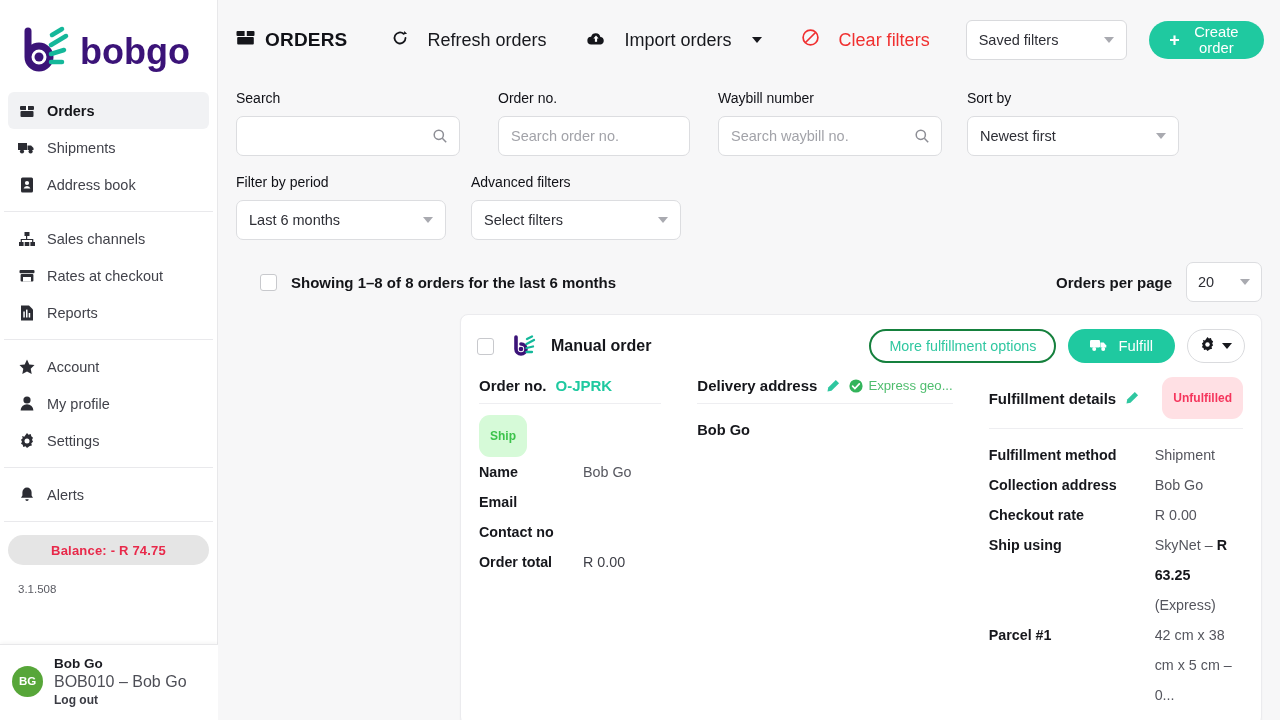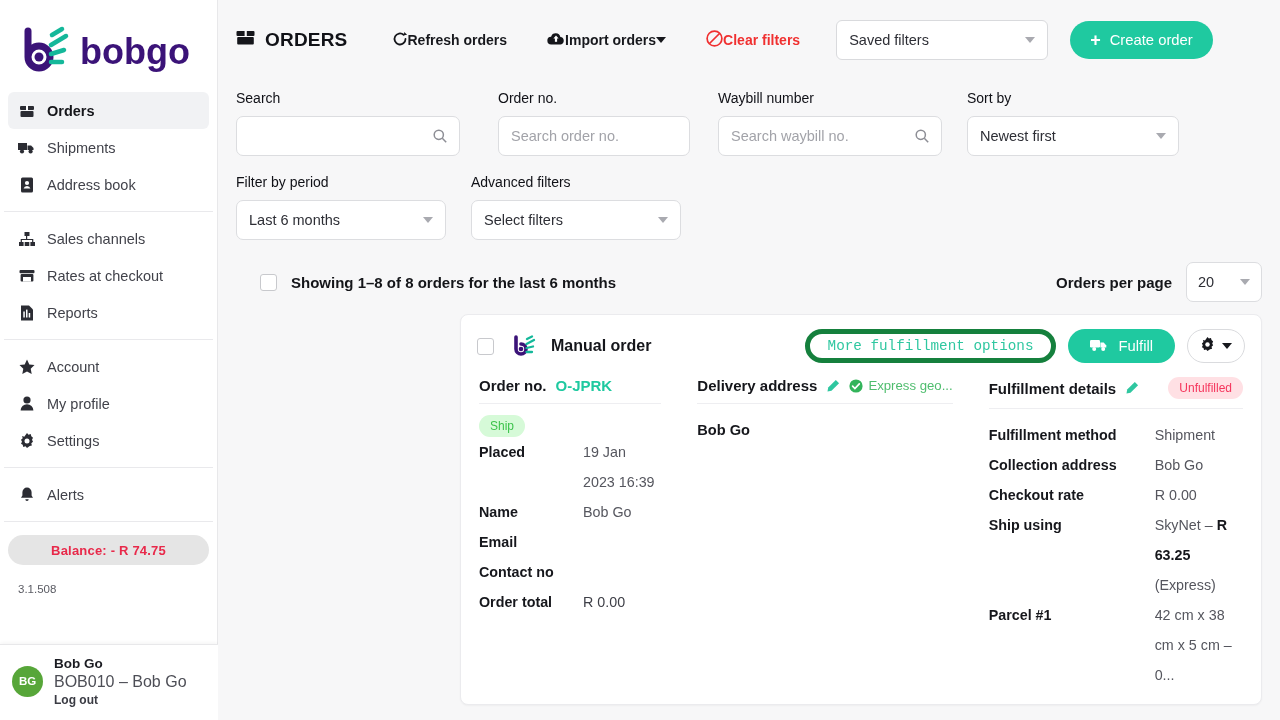--- a/index.html
+++ b/index.html
@@ -58,22 +58,22 @@
   .user-name { font-size: 13.5px; font-weight: 700; color: #1b1c22; }
   .user-sub { font-size: 16px; color: #4d4e56; }
   .user-logout { font-size: 12px; color: #3a3b43; font-weight: 600; cursor: pointer; }
 
   
   .main { flex: 1 1 auto; height: 720px; background: #f7f7f8; overflow: hidden; position: relative; }
 
   .topbar { display: flex; align-items: center; gap: 0; height: 80px; padding: 0 16px 0 18px; }
   .tb-title { display: flex; align-items: center; gap: 10px; font-size: 19px; font-weight: 700; color: #111217; letter-spacing: .2px; }
   .tb-btn {
-    display: flex; align-items: center; gap: 0;
-    font-size: 14px; font-weight: 700; color: #17181d;
+    display: flex; align-items: center; gap: 20px;
+    font-size: 18px; font-weight: 400; color: #17181d;
     cursor: pointer; white-space: nowrap;
   }
   .tb-btn.danger { color: #f03030; }
   .m-l-40 { margin-left: 44px; }
   .m-l-36 { margin-left: 40px; }
   .caret { width: 0; height: 0; border-left: 5px solid transparent; border-right: 5px solid transparent; border-top: 6px solid currentColor; }
   .select-box {
     margin-left: 36px;
     width: 212px; height: 40px; background: #fff;
     border: 1px solid #d9dadd; border-radius: 6px;
@@ -136,22 +136,22 @@
     background: #fff; border: 1px solid #ebebee; border-radius: 8px;
     box-shadow: 0 1px 2px rgba(0,0,0,.04);
     margin-bottom: 18px; position: relative;
   }
   .card-head { display: flex; align-items: center; padding: 14px 16px 14px 0; }
   .card-head .cbox { margin-left: 16px; }
   .card-logo { margin-left: 18px; display: flex; align-items: center; }
   .card-title { margin-left: 13px; font-size: 16px; font-weight: 700; color: #15161b; }
   .head-actions { margin-left: auto; display: flex; align-items: center; gap: 12px; }
   .btn-outline {
-    height: 34px; padding: 0 18px; border: 5px solid #15803d; border-radius: 17px;
-    background: #fff; color: #2fc7a0; font-size: 14.3px; font-family: Liberation Mono, monospace; cursor: pointer;
+    height: 34px; padding: 0 18px; border: 2px solid #15803d; border-radius: 17px;
+    background: #fff; color: #2fc7a0; font-size: 14.3px; font-family: Liberation Sans, sans-serif; cursor: pointer;
     display: flex; align-items: center;
   }
   .btn-fill {
     height: 34px; padding: 0 22px; border: none; border-radius: 17px;
     background: #1fc9a0; color: #fff; font-size: 14.8px; font-family: inherit; cursor: pointer;
     display: flex; align-items: center; gap: 10px;
   }
   .btn-gear {
     height: 34px; padding: 0 12px; border: 1px solid #dadbde; border-radius: 17px;
     background: #fff; color: #17181d; cursor: pointer;
@@ -167,21 +167,21 @@
     display: flex; align-items: center; gap: 9px;
     font-size: 15px; font-weight: 700; color: #15161b;
     padding-bottom: 9px; border-bottom: 1px solid #eeeef1; margin-bottom: 11px;
     white-space: nowrap;
   }
   .col-head .ordno { color: #1fc9a0; font-weight: 700; }
   .pencil { color: #2fc7a0; width: 14px; height: 14px; cursor: pointer; }
   .geo { display: flex; align-items: center; gap: 5px; color: #4fbd6e; font-size: 13.2px; font-weight: 400; }
   .geo-check { width: 14px; height: 14px; flex: 0 0 14px; }
   .badge {
-    font-size: 12px; font-weight: 400; border-radius: 11px; padding: 4px 11px; display: inline-block;
+    font-size: 12px; font-weight: 700; border-radius: 11px; padding: 14px 11px; display: inline-block;
   }
   .badge-paid { background: #d6fad8; color: #3cc34b; }
   .badge-unful { background: #ffe0e4; color: #f5355c; margin-left: auto; }
   .kv { display: flex; font-size: 14.3px; line-height: 30px; }
   .k { font-weight: 700; color: #16171c; }
   .v { color: #55565e; }
   .col-a .k { width: 104px; flex: 0 0 104px; }
   .col-c .k { width: 166px; flex: 0 0 166px; }
   .v.strong { color: #3e3f47; }
   .v b { color: #16171c; }
@@ -513,24 +513,20 @@
 
           <div class="col col-a">
             <div class="col-head">
               <span>Order no.</span>
               <span class="ordno">O-JPRK</span>
             </div>
             <div>
               <span class="badge badge-paid">Ship</span>
             </div>
             <div class="kv">
-              <span class="k">Placed</span>
-              <span class="v">19 Jan 2023 16:39</span>
-            </div>
-            <div class="kv">
               <span class="k">Name</span>
               <span class="v">Bob Go</span>
             </div>
             <div class="kv">
               <span class="k">Email</span>
               <span class="v"></span>
             </div>
             <div class="kv">
               <span class="k">Contact no</span>
               <span class="v"></span>

